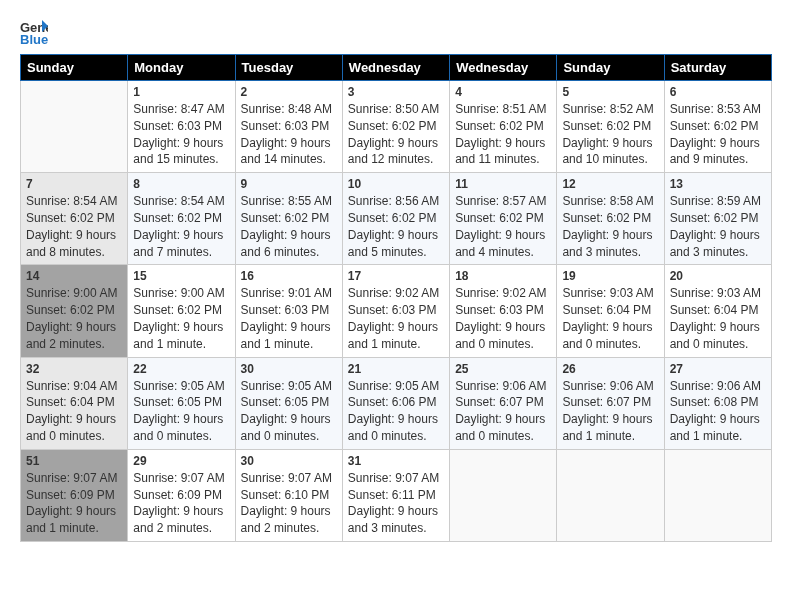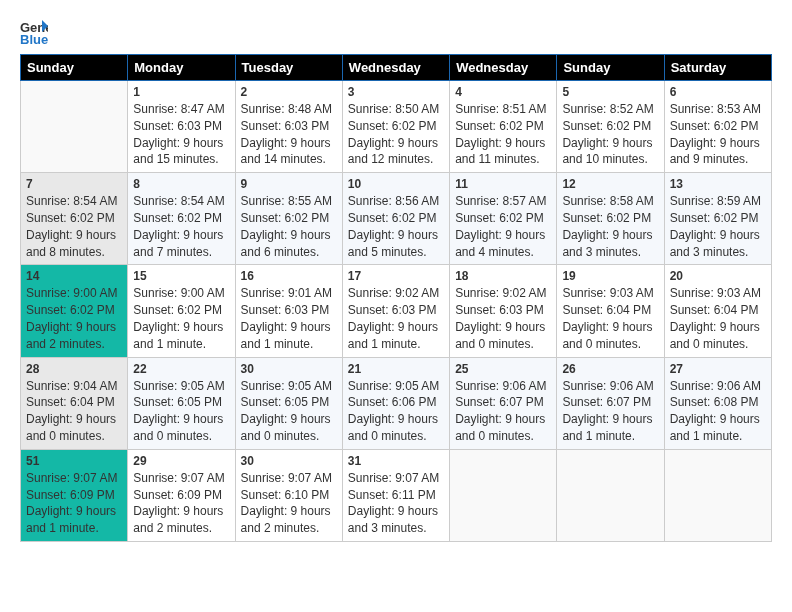--- a/index.html
+++ b/index.html
@@ -64,21 +64,21 @@
       width: 107px;
       min-height: 72px;
       font-size: 10.5px;
       color: #333;
       background: #fff;
     }
     .calendar tr:nth-child(even) td {
       background: #f5f8fc;
     }
     .calendar tr td:first-child {
-      background: #14b8a6;
+      background: #a3a3a3;
     }
     .calendar tr:nth-child(even) td:first-child {
       background: #e8e8e8;
     }
     .day-num {
       font-weight: bold;
       font-size: 12px;
       display: block;
       margin-bottom: 2px;
     }
@@ -204,21 +204,21 @@
             <span class="day-num">19</span>
             <div class="day-info">Sunrise: 9:03 AM<br>Sunset: 6:04 PM<br>Daylight: 9 hours and 0 minutes.</div>
           </td>
           <td>
             <span class="day-num">20</span>
             <div class="day-info">Sunrise: 9:03 AM<br>Sunset: 6:04 PM<br>Daylight: 9 hours and 0 minutes.</div>
           </td>
         </tr>
         <tr>
           <td>
-            <span class="day-num">28</span>
+            <span class="day-num">32</span>
             <div class="day-info">Sunrise: 9:04 AM<br>Sunset: 6:04 PM<br>Daylight: 9 hours and 0 minutes.</div>
           </td>
           <td>
             <span class="day-num">22</span>
             <div class="day-info">Sunrise: 9:05 AM<br>Sunset: 6:05 PM<br>Daylight: 9 hours and 0 minutes.</div>
           </td>
           <td>
             <span class="day-num">30</span>
             <div class="day-info">Sunrise: 9:05 AM<br>Sunset: 6:05 PM<br>Daylight: 9 hours and 0 minutes.</div>
           </td>

